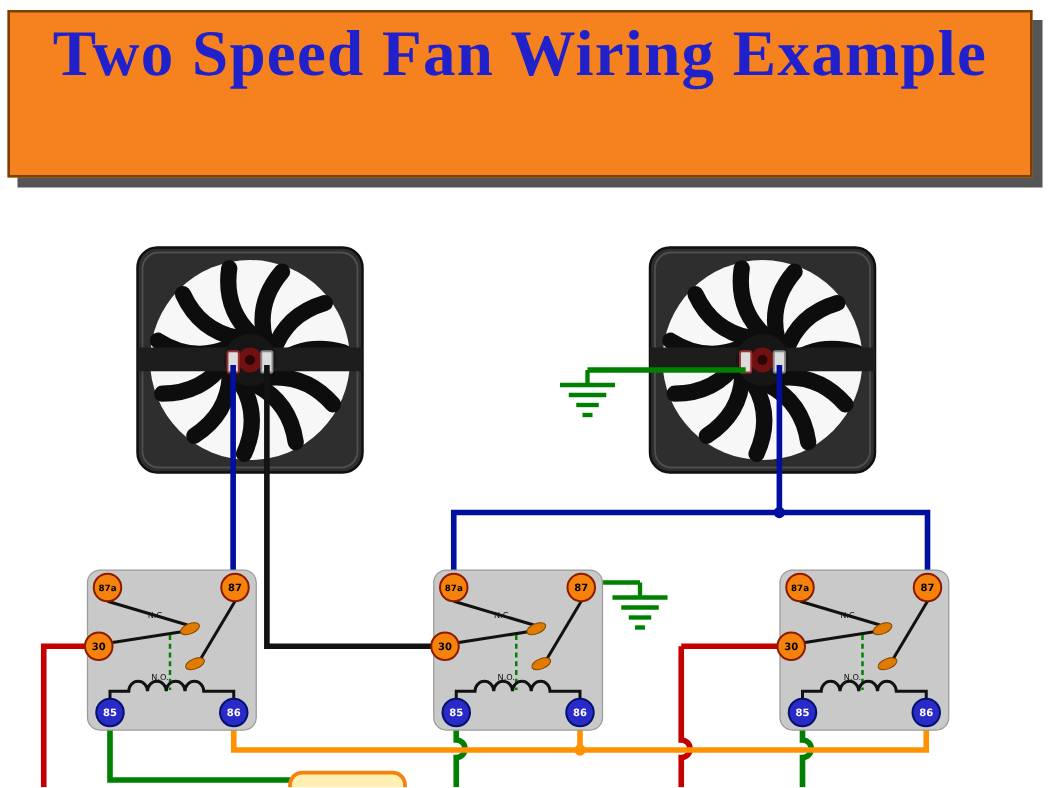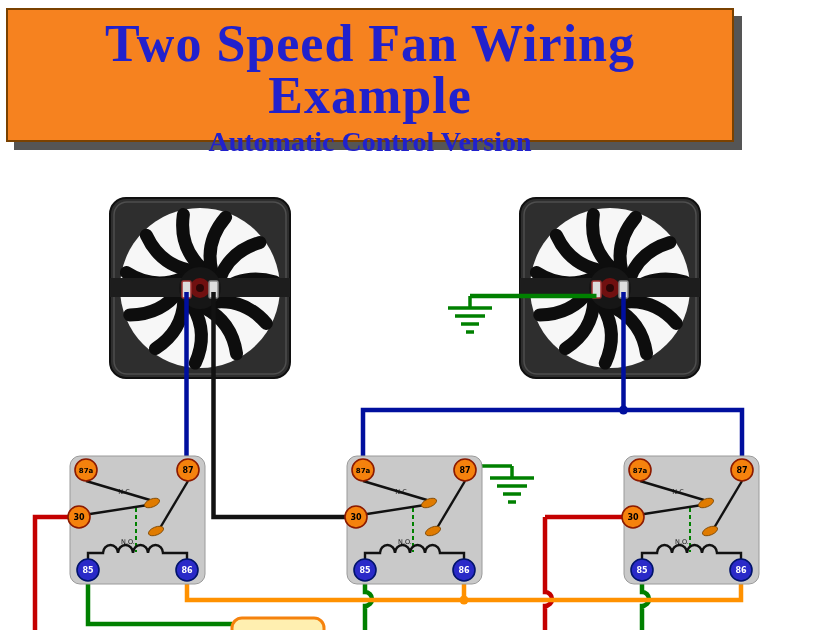--- a/index.html
+++ b/index.html
@@ -1,18 +1,18 @@
 <!DOCTYPE html>
 <html style="--banner_bg: #F6821F; --banner_border: #7A4100; --banner_shadow: #555555; --title_blue: #2121CC; --wire_blue: #000F9E; --wire_black: #121212; --wire_green: #008000; --wire_red: #C40000; --wire_orange: #FF9100; --relay_body: #C9C9C9; --terminal_orange: #F5820D; --terminal_blue: #2A2AC8; --contact_orange: #E07B00; --box_fill: #FFEFB0; --box_border: #F5820D;"><head>
 <meta charset="utf-8">
 <style>
   html,body{margin:0;padding:0;background:#fff;}
   .stage{position:relative;width:840px;height:630px;background:#ffffff;overflow:hidden;
          font-family:"Liberation Sans",sans-serif;}
-  .banner{position:absolute;left:6px;top:8px;width:728px;height:134px;box-sizing:border-box;
+  .banner{position:absolute;left:6px;top:8px;width:820px;height:134px;box-sizing:border-box;
           background:var(--banner_bg);border:2px solid var(--banner_border);
           box-shadow:8px 8px 0 var(--banner_shadow);text-align:center;}
   .banner h1{margin:8px 0 0;font:bold 52px "Liberation Serif",serif;color:var(--title_blue);
              letter-spacing:1px;line-height:1.0;}
   .banner h2{margin:4px 0 0;font:bold 28px "Liberation Serif",serif;color:var(--title_blue);}
   svg.diagram{position:absolute;left:0;top:0;}
 
   
   .w{fill:none;stroke-width:4.5px;stroke-linecap:butt;stroke-linejoin:miter;}
   .w-blue{stroke:var(--wire_blue);}
@@ -51,21 +51,20 @@
   .dot-orange{fill:var(--wire_orange);}
   .ctrl-box{fill:var(--box_fill);stroke:var(--box_border);stroke-width:3;}
 </style>
 </head>
 <body>
 
 <div class="stage">
 
   <div class="banner">
     <h1>Two Speed Fan Wiring Example</h1>
-    <h2>Automatic Control Version</h2>
   </div>
 
   <svg class="diagram" width="840" height="630" viewBox="0 0 840 630">
 
     <defs>
       <path id="blade" class="blade" d="M20,4 Q44,-15 75,-6"></path>
 
       <g id="fan">
         <rect class="fan-frame" x="0" y="0" width="180" height="180" rx="16"></rect>
         <rect class="fan-frame-hl" x="4" y="4" width="172" height="172" rx="13"></rect>

